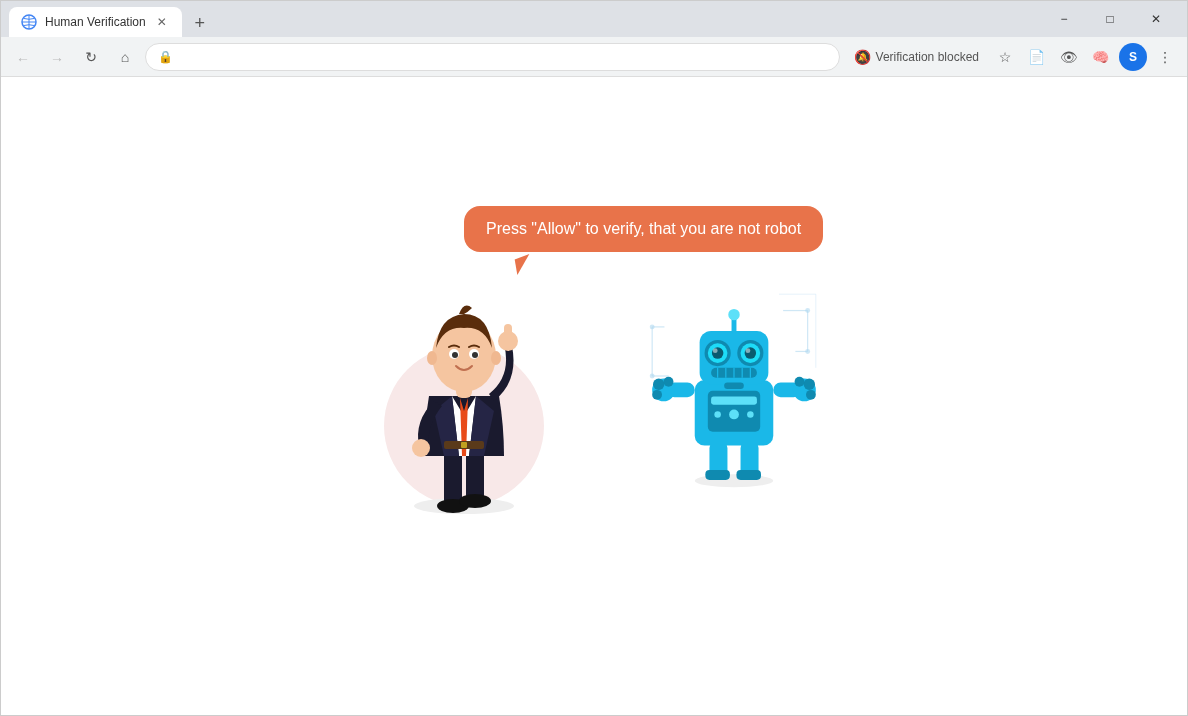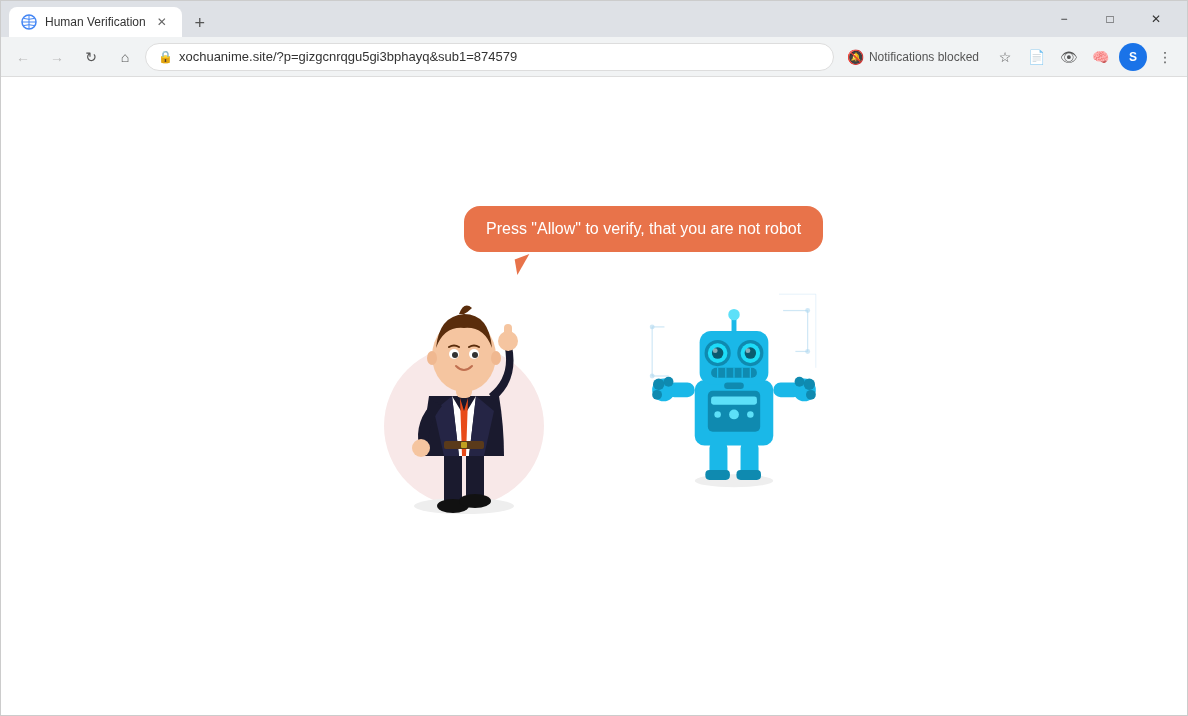--- a/index.html
+++ b/index.html
@@ -221,26 +221,25 @@
     </div>
   </div>
 
   <div class="address-bar">
     <div class="nav-btn disabled">←</div>
     <div class="nav-btn disabled">→</div>
     <div class="nav-btn">↻</div>
     <div class="nav-btn">⌂</div>
     <div class="url-bar">
       <span class="url-lock">🔒</span>
-      <span class="url-text">xochuanime.site/?p=gizgcnrqgu5gi3bphayq&amp;sub1=874579</span>
     </div>
     <div class="address-actions">
       <div class="notif-blocked">
         <span class="notif-icon">🔕</span>
-        <span>Notifications blocked</span>
+        <span>Verification blocked</span>
       </div>
       <div class="addr-btn">☆</div>
       <div class="addr-btn">📄</div>
       <div class="addr-btn">👁</div>
       <div class="addr-btn">🧠</div>
       <div class="profile-btn">S</div>
       <div class="addr-btn">⋮</div>
     </div>
   </div>
 

